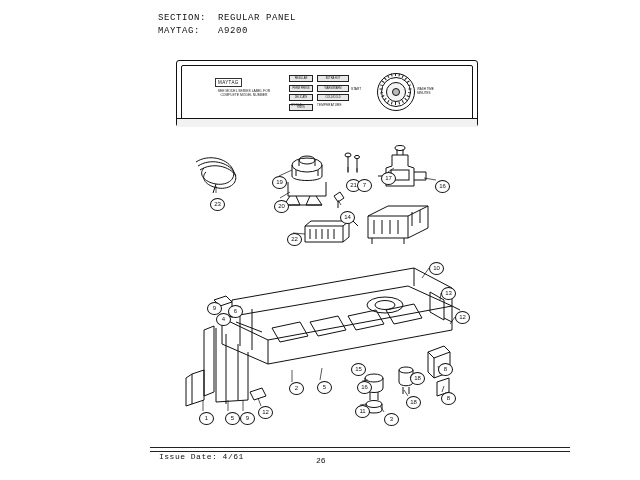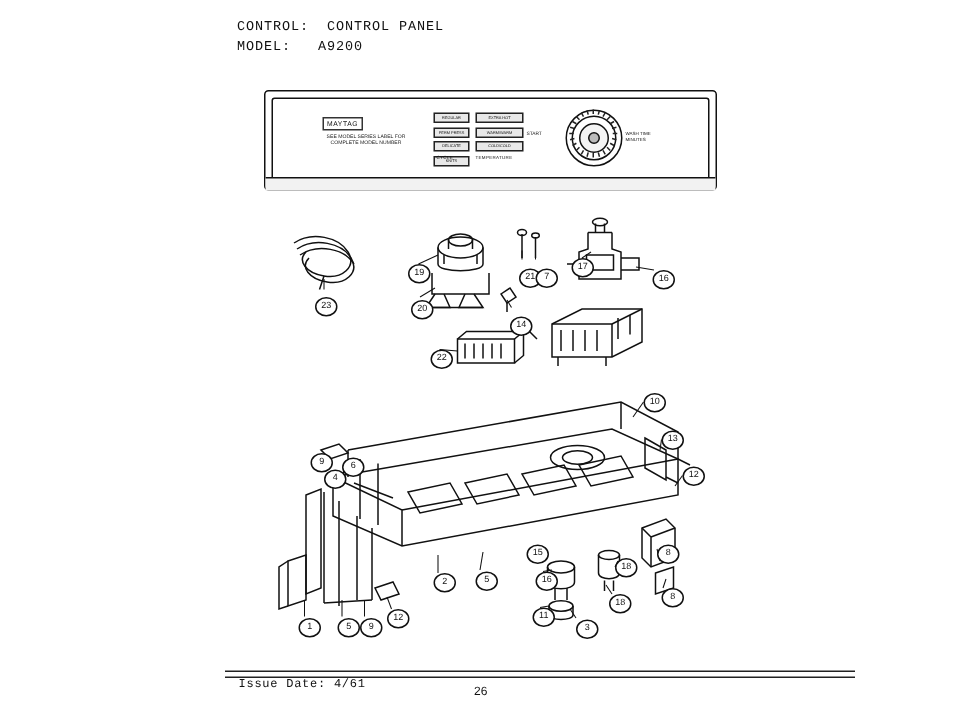--- a/index.html
+++ b/index.html
@@ -52,21 +52,21 @@
     top: 452px;
     font-family: "Liberation Mono", monospace;
     font-size: 8px;
     letter-spacing: 0.5px;
     color: #111;
   }
   .pagenum {
     position: absolute;
     left: 316px;
     top: 456px;
-    font-family: Liberation Sans, sans-serif;
+    font-family: Liberation Mono, monospace;
     font-size: 8px;
     color: #111;
   }
 
   
   .console {
     position: absolute;
     left: 176px;
     top: 60px;
     width: 300px;
@@ -249,22 +249,22 @@
     height: 480px;
     pointer-events: none;
   }
 </style>
 </head>
 <body>
 
 <div class="page">
 
   <div class="header">
-    <div class="row"><span>CONTROL:</span>&nbsp;&nbsp;<span>CONTROL PANEL</span></div>
-    <div class="row"><span>MODEL:</span>&nbsp;&nbsp;&nbsp;<span>A9200</span></div>
+    <div class="row"><span>SECTION:</span>&nbsp;&nbsp;<span>REGULAR PANEL</span></div>
+    <div class="row"><span>MAYTAG:</span>&nbsp;&nbsp;&nbsp;<span>A9200</span></div>
   </div>
 
   <div class="console">
     <div class="inner"></div>
     <div class="bottomstrip"></div>
 
     <div class="brand">MAYTAG</div>
     <div class="console-note">SEE MODEL SERIES LABEL FOR COMPLETE MODEL NUMBER</div>
 
     <div class="btnstack">

